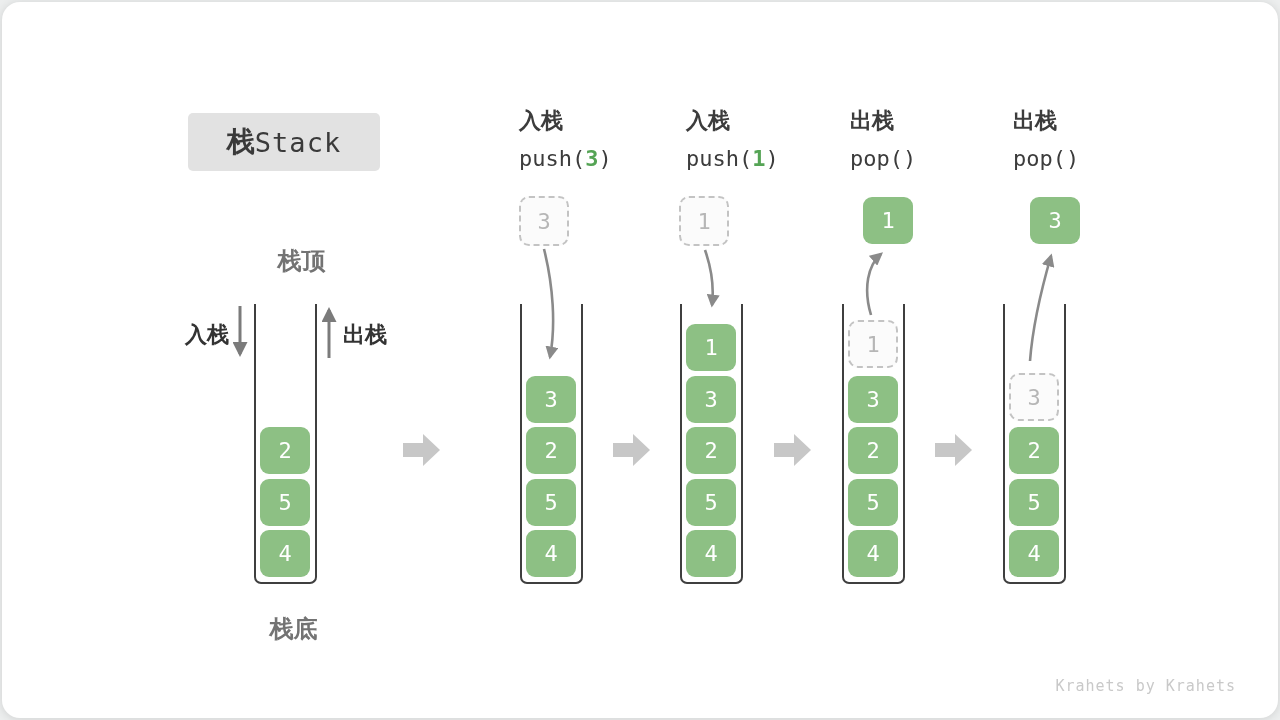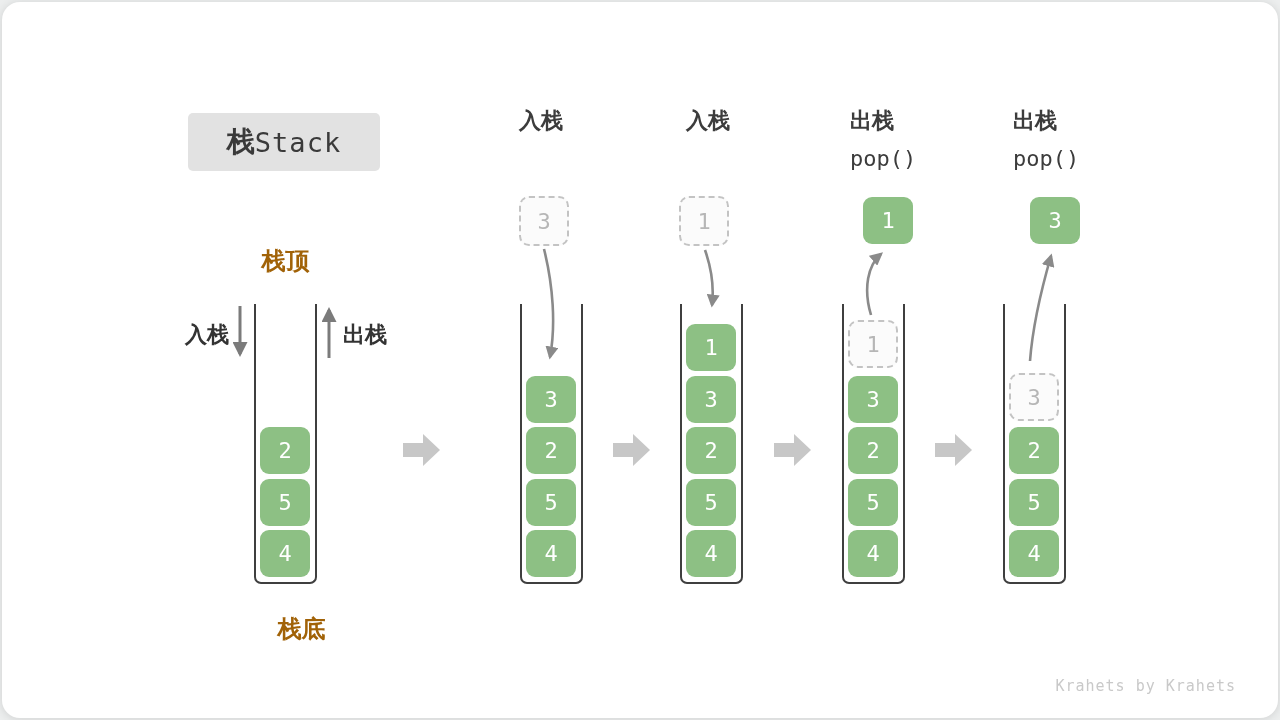--- a/index.html
+++ b/index.html
@@ -20,21 +20,21 @@
   }
   .abs{position:absolute;}
   .title-badge{
     left:186px;top:111px;width:192px;height:58px;
     background:#e2e2e2;border-radius:5px;
     display:flex;align-items:center;justify-content:center;
     color:#3a3a3a;
   }
   .title-zh{font:700 28px "DejaVu Sans",sans-serif;}
   .title-en{font:400 27px "DejaVu Sans Mono",monospace;margin-left:0;letter-spacing:1px;}
-  .lbl{font:700 24px "DejaVu Sans",sans-serif;color:#a16207;text-align:center;}
+  .lbl{font:700 24px "DejaVu Sans",sans-serif;color:#737373;text-align:center;margin-left:16px;}
   .side-lbl{font:700 22px "DejaVu Sans",sans-serif;color:#333;}
   .op-header{top:104px;width:170px;color:var(--ink);}
   .h-zh{font:700 22px "DejaVu Sans",sans-serif;}
   .h-code{font:400 22px "DejaVu Sans Mono",monospace;margin-top:10px;}
   .h-code .arg{color:#55a455;font-weight:700;}
   .well{
     top:302px;width:63px;height:280px;
     border-left:2px solid #3f3f3f;
     border-right:2px solid #3f3f3f;
     border-bottom:2px solid #3f3f3f;
@@ -75,40 +75,42 @@
 
 <div class="card">
 
   <div class="abs title-badge">
     <span class="title-zh">栈</span>
     <span class="title-en">Stack</span>
   </div>
 
   <div class="abs op-header" style="left:517px">
     <div class="h-zh">入栈</div>
+    <div class="h-code"><span>push(</span><span class="arg">3</span><span>)</span></div>
   </div>
   <div class="abs op-header" style="left:684px">
     <div class="h-zh">入栈</div>
+    <div class="h-code"><span>push(</span><span class="arg">1</span><span>)</span></div>
   </div>
   <div class="abs op-header" style="left:848px">
     <div class="h-zh">出栈</div>
     <div class="h-code"><span>pop()</span><span class="arg"></span><span></span></div>
   </div>
   <div class="abs op-header" style="left:1011px">
     <div class="h-zh">出栈</div>
     <div class="h-code"><span>pop()</span><span class="arg"></span><span></span></div>
   </div>
 
   <div class="abs float-box dashed" style="left:517px;top:194px">3</div>
   <div class="abs float-box dashed" style="left:677px;top:194px">1</div>
   <div class="abs float-box" style="left:861px;top:195px">1</div>
   <div class="abs float-box" style="left:1028px;top:195px">3</div>
 
   <div class="abs lbl" style="left:252px;top:243px;width:63px">栈顶</div>
-  <div class="abs lbl" style="left:268px;top:611px;width:63px">栈底</div>
+  <div class="abs lbl" style="left:244px;top:611px;width:63px">栈底</div>
 
   <div class="abs side-lbl" style="left:183px;top:318px">入栈</div>
   <div class="abs side-lbl" style="left:341px;top:318px">出栈</div>
 
   <div class="abs well" style="left:252px"></div>
   <div class="abs well" style="left:518px"></div>
   <div class="abs well" style="left:678px"></div>
   <div class="abs well" style="left:840px"></div>
   <div class="abs well" style="left:1001px"></div>
 

